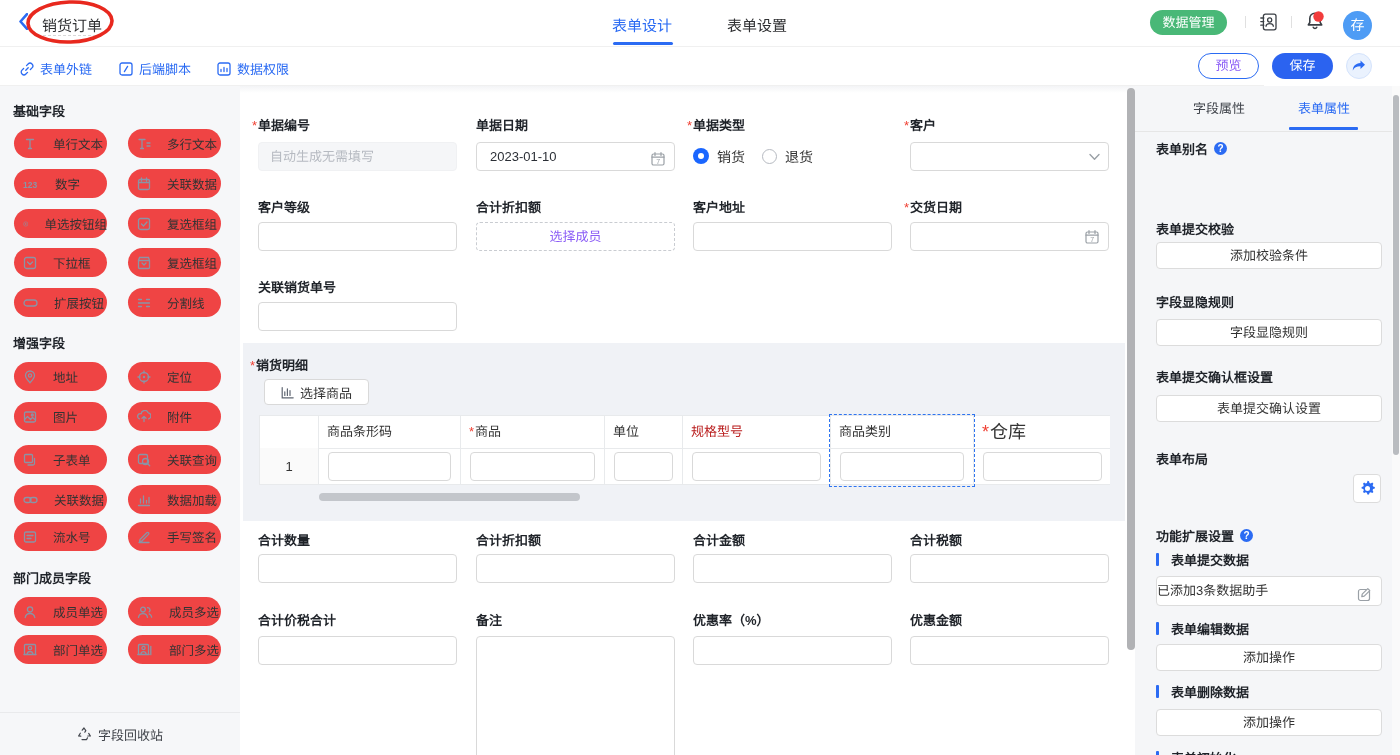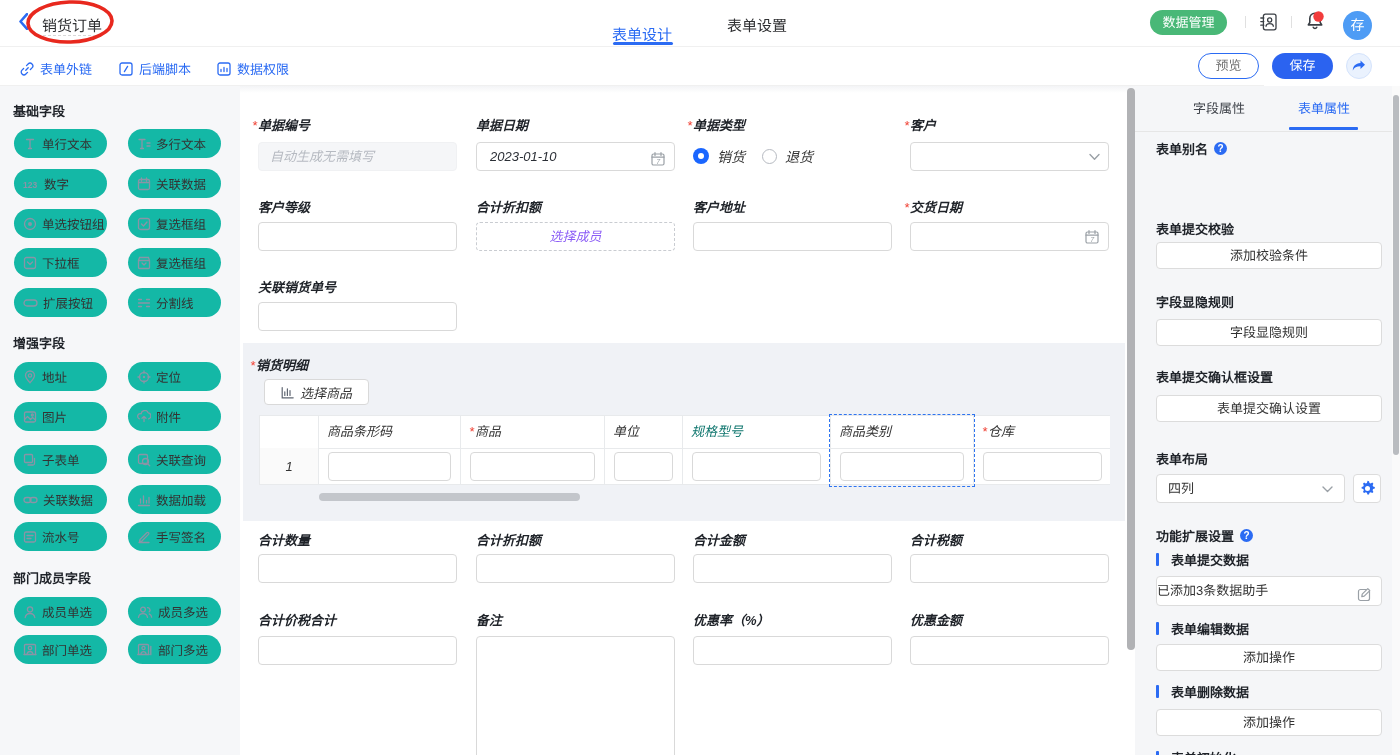--- a/index.html
+++ b/index.html
@@ -7,45 +7,45 @@
 body { font-family:"Liberation Sans", sans-serif; font-size:14px; color:#333; background:#fff; position:relative; }
 .abs { position:absolute; }
 
 
 .header { position:absolute; left:0; top:0; width:1400px; height:47px; background:#fff; border-bottom:1px solid #f0f0f0; }
 .back { position:absolute; left:19px; top:13px; }
 .title { position:absolute; left:42px; top:14px; font-size:15px; color:#303133; }
 .title-dash { position:absolute; left:43px; top:35px; width:58px; border-top:1px dashed #d8d8d8; }
 .red-ellipse { position:absolute; left:24px; top:-2px; }
 .htab { position:absolute; top:14px; font-size:15px; }
-.htab1 { left:612px; color:#2b6bf3;margin-top:9px; }
+.htab1 { left:612px; color:#2b6bf3; }
 .htab2 { left:727px; color:#303133; }
 .htab-line { position:absolute; left:613px; top:42px; width:60px; height:3px; background:#2b6bf3; border-radius:2px; }
 .grn-btn { position:absolute; left:1150px; top:10px; width:77px; height:25px; background:#49b877; border-radius:13px; color:#fff; font-size:13px; text-align:center; line-height:25px; }
 .hsep { position:absolute; top:16px; width:1px; height:12px; background:#e0e0e0; }
 .avatar { position:absolute; left:1343px; top:11px; width:29px; height:29px; border-radius:50%; background:#4e9cf5; color:#fff; font-size:14px; text-align:center; line-height:29px; }
 
 
 .toolbar { position:absolute; left:0; top:47px; width:1264px; height:39px; background:#fff; border-bottom:1px solid #f0f0f0; }
 .tlink { position:absolute; top:12px; color:#2b6bf3; font-size:13px; display:flex; align-items:center; gap:6px; }
 .pill-btn { position:absolute; top:6px; height:26px; border-radius:13px; font-size:13px; text-align:center; line-height:24px; }
-.btn-preview { left:1198px; width:61px; border:1px solid #2b6bf3; color:#737373; background:#fff; }
+.btn-preview { left:1198px; width:61px; border:1px solid #2b6bf3; color:#8b5cf6; background:#fff; }
 .btn-save { left:1272px; width:61px; background:#2b63f0; color:#fff; line-height:26px; }
 .share-btn { position:absolute; left:1346px; top:6px; width:26px; height:26px; border-radius:50%; background:#eaf2fe; border:1px solid #d4e3fc; }
 
 
 .lsb { position:absolute; left:0; top:86px; width:240px; height:669px; background:#f6f7f9; }
 .lsb-title { position:absolute; left:13px; font-size:13px; font-weight:bold; color:#1f2329; }
-.pill { position:absolute; width:93px; height:29px; background:#14b8a6; border-radius:15px; display:flex; align-items:center; padding-left:9px; gap:5px; font-size:12.5px; color:#333; white-space:nowrap; }
+.pill { position:absolute; width:93px; height:29px; background:#ef4444; border-radius:15px; display:flex; align-items:center; padding-left:9px; gap:16px; font-size:12.5px; color:#333; white-space:nowrap; }
 .pc2 { left:128px; }
 .pc1 { left:14px; }
 .lsb-bottom { position:absolute; left:0; top:626px; width:240px; height:43px; border-top:1px solid #e9eaec; display:flex; align-items:center; justify-content:center; gap:6px; font-size:13px; color:#42464d; }
 
 
-.canvas { position:absolute; left:240px; top:86px; width:895px; height:669px; background:linear-gradient(180deg,#f3f4f6 0,#ffffff 7px); overflow:hidden;font-style:italic; }
+.canvas { position:absolute; left:240px; top:86px; width:895px; height:669px; background:linear-gradient(180deg,#f3f4f6 0,#ffffff 7px); overflow:hidden; }
 .flabel { position:absolute; font-size:13px; font-weight:bold; color:#1f2329; white-space:nowrap; }
 .req { color:#f04134; margin-right:1px; font-weight:normal; }
 .reqlab { transform:translateX(-6px); }
 .finput { position:absolute; width:199px; height:29px; background:#fff; border:1px solid #d9d9d9; border-radius:4px; font-size:13px; color:#2b2f36; }
 .c1 { left:18px; } .c2 { left:236px; } .c3 { left:453px; } .c4 { left:670px; }
 .detail { position:absolute; left:3px; top:257px; width:882px; height:178px; background:#f0f2f6; }
 .vscroll { position:absolute; left:887px; top:2px; width:8px; height:562px; background:#b1b2b5; border-radius:4px; }
 
 
 .rsb { position:absolute; left:1135px; top:86px; width:257px; height:669px; background:#f5f6f8; }
@@ -283,20 +283,23 @@
     </div>
 <div class="pill pc2" style="top:549px">
       <svg width="16" height="14" viewBox="0 0 16 14" fill="none" stroke="#8a94a6" stroke-width="1.3">
         <path d="M11.5 11.5v-9a1 1 0 00-1-1h-8a1 1 0 00-1 1v9M0.8 11.5h11.4" stroke-linecap="round"></path>
         <circle cx="6.5" cy="5" r="1.6"></circle>
         <path d="M3.8 11.3c.3-1.7 1.3-2.6 2.7-2.6s2.4.9 2.7 2.6"></path>
         <path d="M13.8 3.5v8.2" stroke-linecap="round"></path>
       </svg>
       <span>部门多选</span>
     </div>
+<div class="lsb-bottom"><svg width="15" height="14" viewBox="0 0 15 14" fill="none" stroke="#42464d" stroke-width="1.2" stroke-linecap="round" stroke-linejoin="round">
+        <path d="M5.2 3.2L7 1l1.8 2.6-1 1.6M3.3 6.2L1.6 9l2.2.2M11.7 6.4L13.4 9h-2.6M5 12.6h4.6l.9-1.8"></path>
+      </svg>字段回收站</div>
 </div>
 
 <div class="canvas" id="canvas">
 <div class="flabel c1 reqlab" style="top:29px"><span class="req">*</span>单据编号</div>
 <div class="flabel c2" style="top:29px">单据日期</div>
 <div class="flabel c3 reqlab" style="top:29px"><span class="req">*</span>单据类型</div>
 <div class="flabel c4 reqlab" style="top:29px"><span class="req">*</span>客户</div>
 <div class="finput c1" style="top:56px;background:#f5f6f8;border-color:#f0f1f3;color:#b6bac1;line-height:27px;padding-left:11px">自动生成无需填写</div>
 <div class="finput c2" style="top:56px;line-height:27px;padding-left:13px">2023-01-10<span style="position:absolute;right:8px;top:6px"><svg width="16" height="16" viewBox="0 0 16 16" fill="none" stroke="#9aa0a6" stroke-width="1.2">
           <rect x="2" y="3" width="12" height="11" rx="1.5"></rect>
@@ -336,23 +339,23 @@
 <div class="flabel" style="left:7px;top:12px"><span class="req">*</span>销货明细</div>
 <div style="position:absolute;left:21px;top:36px;width:105px;height:26px;background:#fff;border:1px solid #d9d9d9;border-radius:4px;display:flex;align-items:center;justify-content:center;gap:6px;font-size:13px;color:#333"><svg width="13" height="13" viewBox="0 0 13 13" fill="none" stroke="#5f6672" stroke-width="1.2" stroke-linecap="round">
           <path d="M1.2 1.5V11.8H12.2"></path>
           <path d="M3.8 9.5V5.8M6.4 9.5V2.8M9 9.5V4.6"></path>
         </svg>选择商品</div>
 <div style="position:absolute;left:16px;top:72px;width:851px;height:70px;background:#fff;border:1px solid #e8eaec;border-right:none;overflow:hidden">
 <div style="position:absolute;left:0px;top:0;width:59px;height:32px;border-right:1px solid #e8eaec;background:#fff"></div>
         <div style="position:absolute;left:59px;top:0;width:142px;height:32px;border-right:1px solid #e8eaec;line-height:32px;padding-left:8px;color:#333;white-space:nowrap;overflow:hidden;font-size:13px">商品条形码</div>
         <div style="position:absolute;left:201px;top:0;width:144px;height:32px;border-right:1px solid #e8eaec;line-height:32px;padding-left:8px;color:#333;white-space:nowrap;overflow:hidden;font-size:13px"><span class="req">*</span>商品</div>
         <div style="position:absolute;left:345px;top:0;width:78px;height:32px;border-right:1px solid #e8eaec;line-height:32px;padding-left:8px;color:#333;white-space:nowrap;overflow:hidden;font-size:13px">单位</div>
-        <div style="position:absolute;left:423px;top:0;width:148px;height:32px;border-right:1px solid #e8eaec;line-height:32px;padding-left:8px;color:#0f766e;white-space:nowrap;overflow:hidden;font-size:13px">规格型号</div>
+        <div style="position:absolute;left:423px;top:0;width:148px;height:32px;border-right:1px solid #e8eaec;line-height:32px;padding-left:8px;color:#b91c1c;white-space:nowrap;overflow:hidden;font-size:13px">规格型号</div>
         <div style="position:absolute;left:571px;top:0;width:143px;height:32px;border-right:1px solid #e8eaec;line-height:32px;padding-left:8px;color:#333;white-space:nowrap;overflow:hidden;font-size:13px">商品类别</div>
-        <div style="position:absolute;left:714px;top:0;width:138px;height:32px;border-right:1px solid #e8eaec;line-height:32px;padding-left:8px;color:#333;white-space:nowrap;overflow:hidden;font-size:13px"><span class="req">*</span>仓库</div>
+        <div style="position:absolute;left:714px;top:0;width:138px;height:32px;border-right:1px solid #e8eaec;line-height:32px;padding-left:8px;color:#333;white-space:nowrap;overflow:hidden;font-size:18px"><span class="req">*</span>仓库</div>
 <div style="position:absolute;left:0;top:32px;width:851px;height:0;border-top:1px solid #e8eaec"></div>
 <div style="position:absolute;left:0px;top:32px;width:59px;height:38px;border-right:1px solid #e8eaec;background:#fafafa;text-align:center;line-height:38px;color:#333;font-size:13px">1</div>
         <div style="position:absolute;left:59px;top:32px;width:142px;height:38px;border-right:1px solid #e8eaec">
           <div style="position:absolute;left:9px;top:4px;width:123px;height:29px;border:1px solid #d9d9d9;border-radius:4px;background:#fff"></div>
         </div>
         <div style="position:absolute;left:201px;top:32px;width:144px;height:38px;border-right:1px solid #e8eaec">
           <div style="position:absolute;left:9px;top:4px;width:125px;height:29px;border:1px solid #d9d9d9;border-radius:4px;background:#fff"></div>
         </div>
         <div style="position:absolute;left:345px;top:32px;width:78px;height:38px;border-right:1px solid #e8eaec">
           <div style="position:absolute;left:9px;top:4px;width:59px;height:29px;border:1px solid #d9d9d9;border-radius:4px;background:#fff"></div>
@@ -395,23 +398,20 @@
 <div class="rtab-line"></div>
 <div class="rtab-border"></div>
 <div class="rlabel" style="top:53px">表单别名 <span class="qmark">?</span></div>
 <div class="rlabel" style="top:133px">表单提交校验</div>
 <div class="rbox rbtn" style="top:156px;height:27px;line-height:25px">添加校验条件</div>
 <div class="rlabel" style="top:206px">字段显隐规则</div>
 <div class="rbox rbtn" style="top:233px;height:27px;line-height:25px">字段显隐规则</div>
 <div class="rlabel" style="top:281px">表单提交确认框设置</div>
 <div class="rbox rbtn" style="top:309px;height:27px;line-height:25px">表单提交确认设置</div>
 <div class="rlabel" style="top:363px">表单布局</div>
-<div class="rbox" style="top:388px;height:29px;width:189px;line-height:27px;padding-left:11px">四列<svg style="position:absolute;right:11px;top:11px" width="11" height="7" viewBox="0 0 11 7" fill="none" stroke="#9aa0a6" stroke-width="1.4" stroke-linecap="round" stroke-linejoin="round">
-        <path d="M1 1l4.5 4.5L10 1"></path>
-      </svg></div>
 <div class="rbox" style="top:388px;left:218px;width:28px;height:29px;display:flex;align-items:center;justify-content:center">
       <svg width="17" height="17" viewBox="0 0 17 17">
         <path fill="#2b6bf3" d="M8.5 0.8l1.5.4.5 1.7c.4.1.8.3 1.2.5l1.6-.8 1.1 1.1-.8 1.6c.2.4.4.8.5 1.2l1.7.5v1.6l-1.7.5c-.1.4-.3.8-.5 1.2l.8 1.6-1.1 1.1-1.6-.8c-.4.2-.8.4-1.2.5l-.5 1.7h-1.6l-.5-1.7c-.4-.1-.8-.3-1.2-.5l-1.6.8-1.1-1.1.8-1.6c-.2-.4-.4-.8-.5-1.2l-1.7-.5v-1.6l1.7-.5c.1-.4.3-.8.5-1.2l-.8-1.6 1.1-1.1 1.6.8c.4-.2.8-.4 1.2-.5l.5-1.7z M8.5 6a2.5 2.5 0 100 5 2.5 2.5 0 000-5z" fill-rule="evenodd"></path>
       </svg>
     </div>
 <div class="rlabel" style="top:440px">功能扩展设置 <span class="qmark">?</span></div>
 <div class="rlabel" style="top:464px;font-weight:bold"><span class="bluebar"></span>表单提交数据</div>
 <div class="rbox" style="top:490px;height:30px;line-height:28px;padding-left:0">已添加3条数据助手<span style="position:absolute;right:9px;top:7px"><svg width="15" height="15" viewBox="0 0 15 15" fill="none" stroke="#9aa0a6" stroke-width="1.2" stroke-linecap="round" stroke-linejoin="round">
           <rect x="1.5" y="2.5" width="11" height="11" rx="2"></rect>
           <path d="M10.8 1.6l2 2-5.6 5.6-2.4.4.4-2.4z" fill="#fff"></path>

